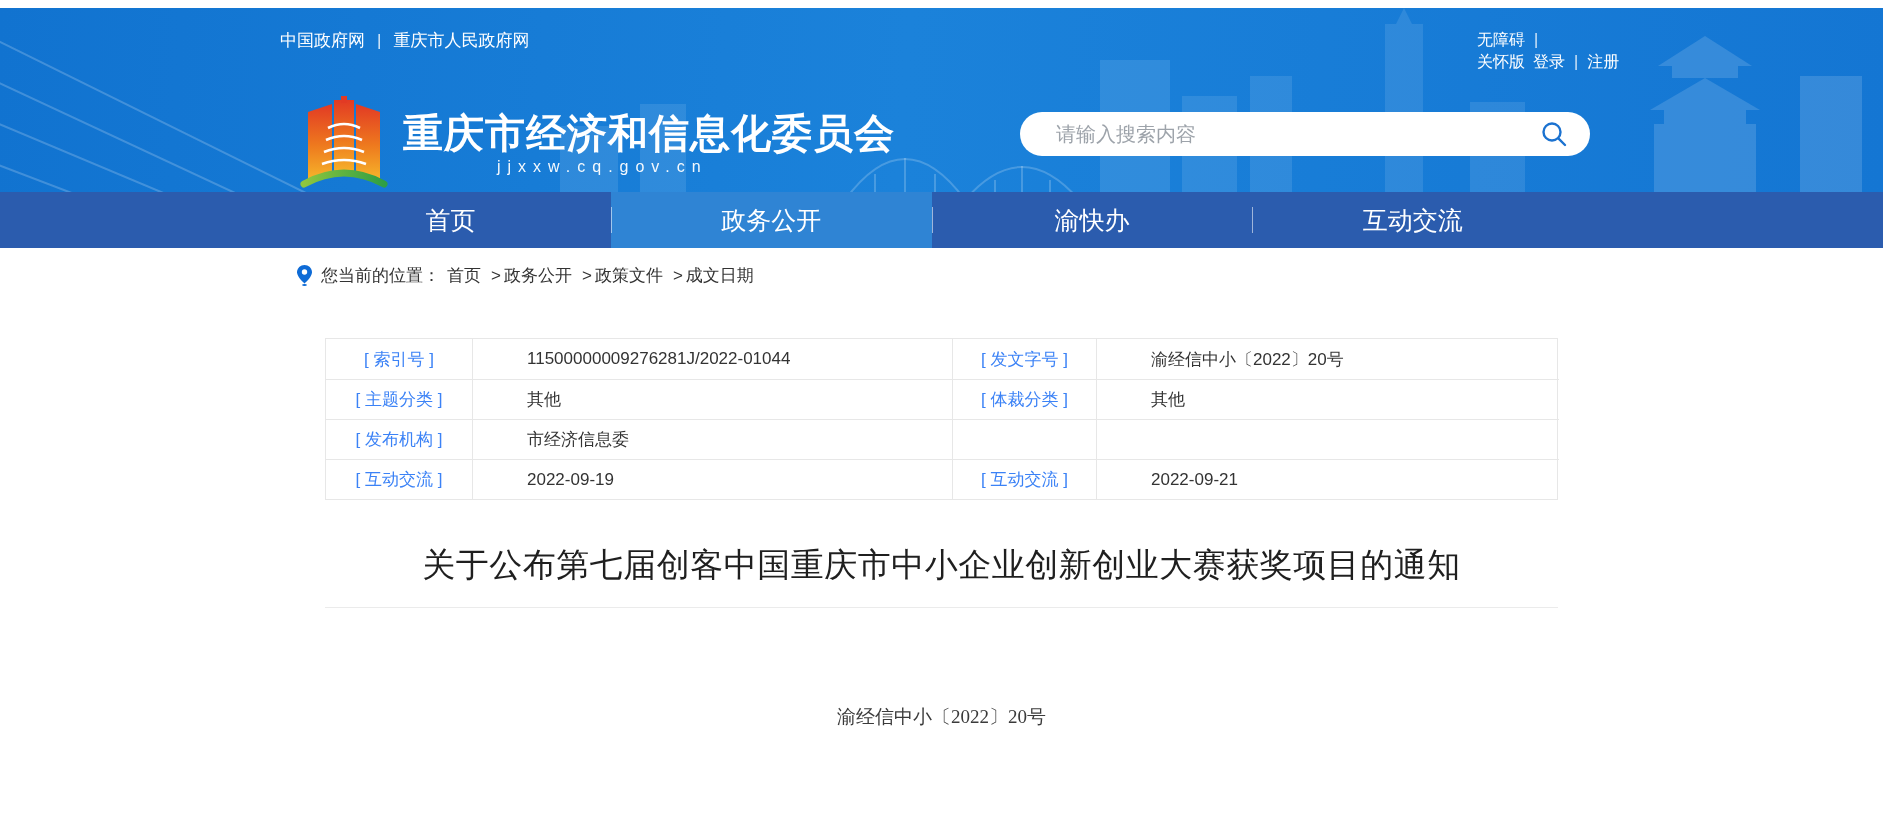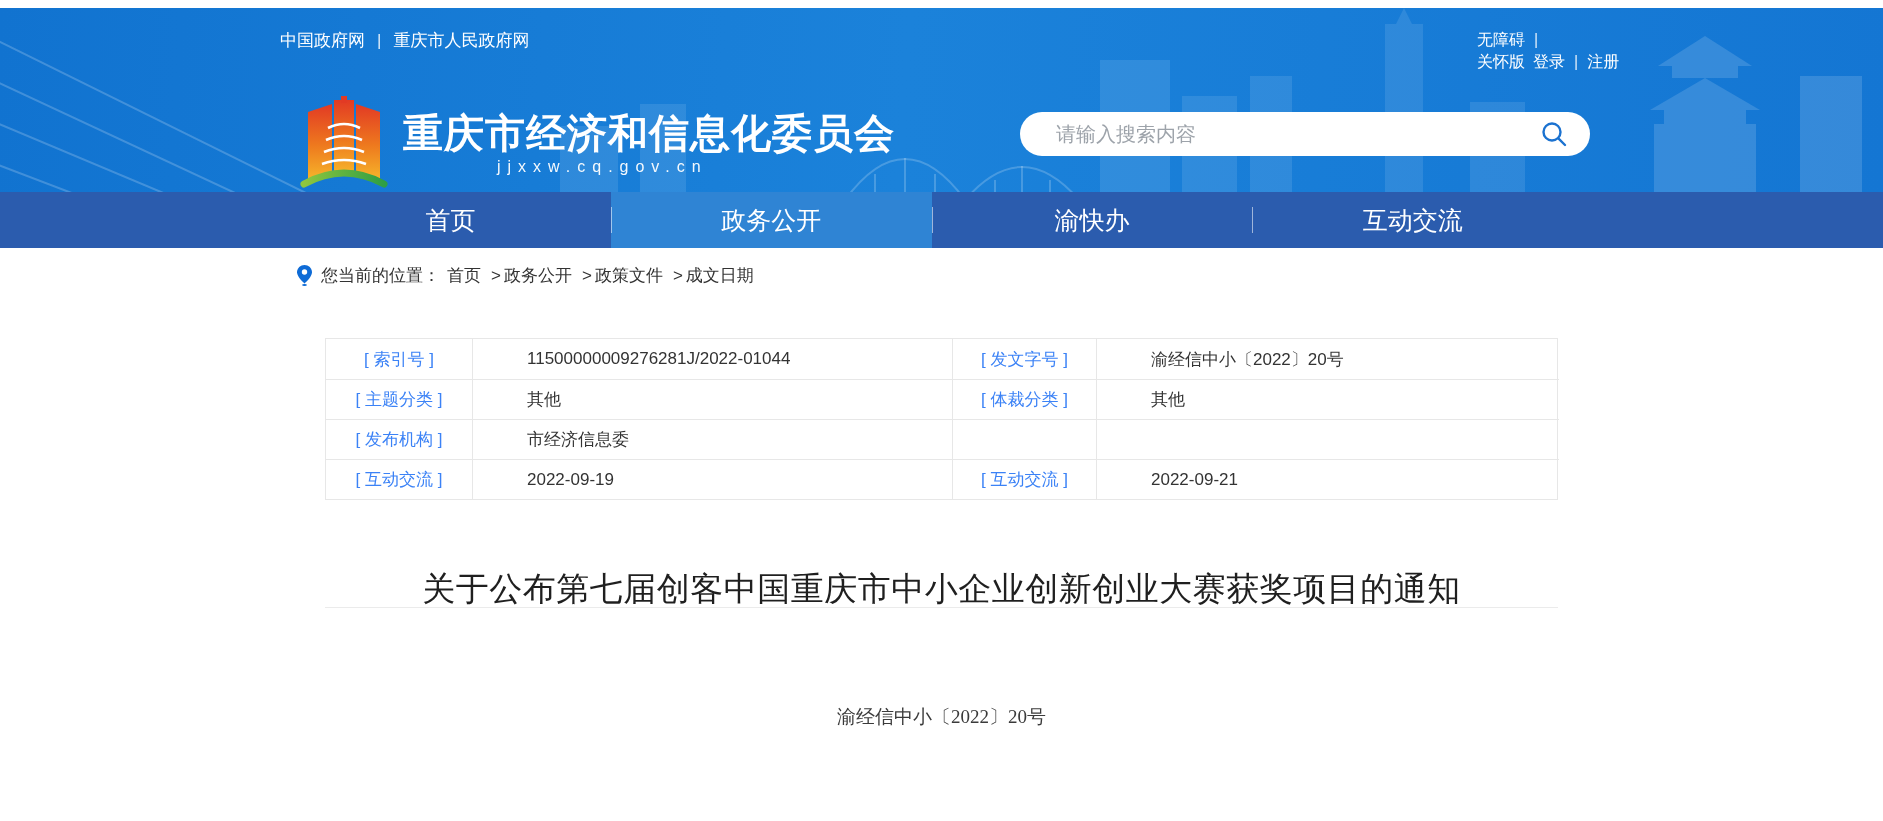--- a/index.html
+++ b/index.html
@@ -59,21 +59,21 @@
                 grid-template-columns:146px 480px 144px 463px; grid-auto-rows:40px;
                 border:1px solid #e7e7e7; font-size:17px; }
   .mt-cell { display:flex; align-items:center; border-left:1px solid #e7e7e7; border-top:1px solid #e7e7e7; overflow:hidden; white-space:nowrap; }
   .mt-cell:nth-child(4n+1) { border-left:none; }
   .mt-cell:nth-child(-n+4) { border-top:none; }
   .mt-label { justify-content:center; color:#3b82f6; }
   .mt-value { padding-left:54px; color:#333; }
 
   
   .article-title { position:absolute; left:325px; top:543px; width:1233px; text-align:center;
-                   font-size:33px; font-weight:500; color:#1f1f1f; letter-spacing:.5px;margin-top:24px; }
+                   font-size:33px; font-weight:500; color:#1f1f1f; letter-spacing:.5px; }
   .title-divider { position:absolute; left:325px; top:607px; width:1233px; height:1px; background:#ebebeb; }
   .doc-number { position:absolute; left:325px; top:704px; width:1233px; text-align:center;
                 font-family:"Liberation Serif", serif; font-size:19px; color:#3a3a3a; }
 </style>
 </head>
 <body>
 
 <div class="page">
 
   <div class="header">

